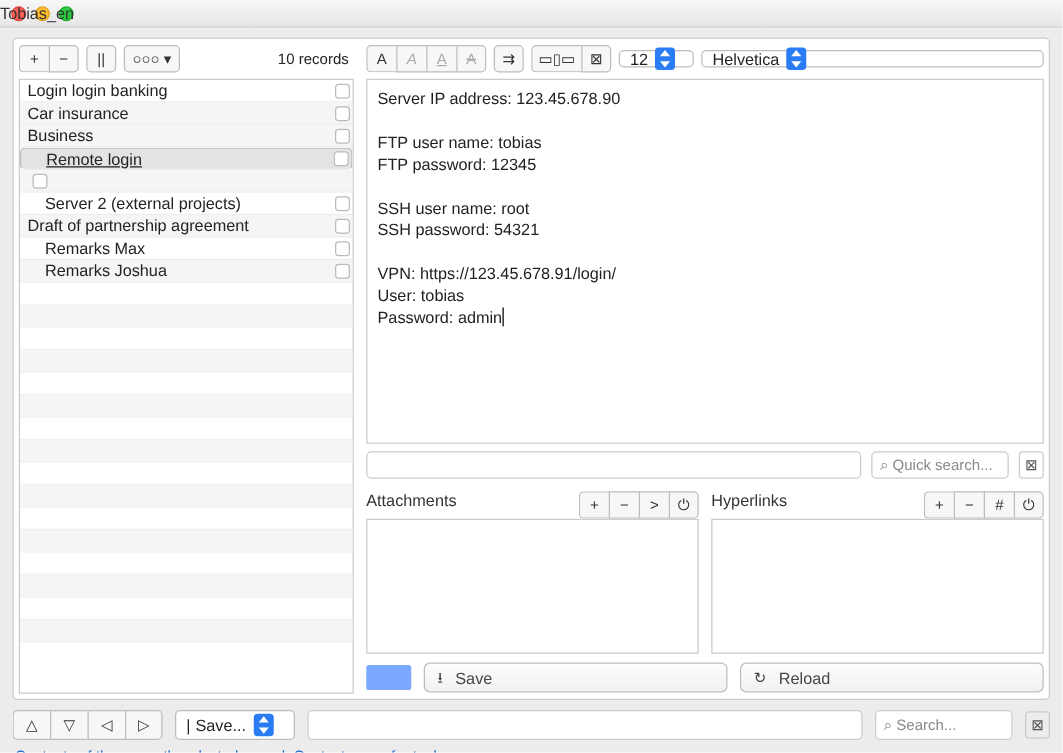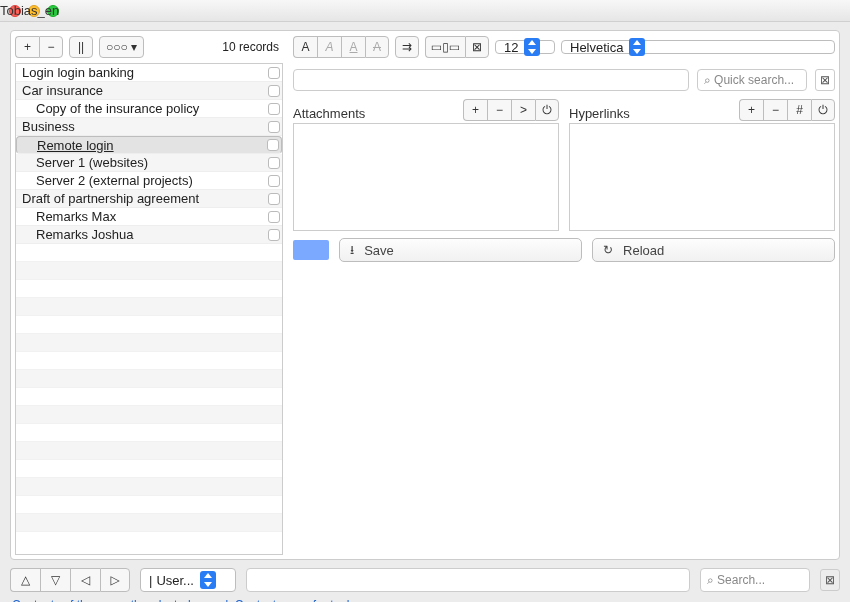--- a/index.html
+++ b/index.html
@@ -88,21 +88,21 @@
   .caret { border-right:1px solid #000; animation: blink 1s step-start infinite; }
   @keyframes blink { 50% { border-color:transparent; } }
 
   .searchrow { display:flex; gap:8px; margin-top:6px; height:24px; }
   .input { border:1px solid #ccc; border-radius:4px; background:#fff; height:22px; display:flex; align-items:center; padding:0 6px; color:#888; font-size:12px; }
   .input.grow { flex:1; }
   .tinyx { width:20px; height:22px; border:1px solid #ccc; border-radius:3px; display:flex; align-items:center; justify-content:center; font-size:11px; color:#555;}
 
   .panels { display:flex; gap:10px; margin-top:8px; height:130px; }
   .panel { flex:1; display:flex; flex-direction:column; }
-  .panel-head { display:flex; align-items:flex-end; height:20px; }
+  .panel-head { display:flex; align-items:flex-start; height:20px; }
   .panel-title { font-size:13px; color:#333; }
   .panel-body { border:1px solid #ccc; background:#fff; flex:1; margin-top:2px; }
   .panel-head .segset { margin-left:auto; }
 
   .saverow { display:flex; gap:10px; margin-top:6px; height:26px; align-items:center; }
   .colorbox { width:36px; height:20px; background:#7aa9ff; border-radius:2px; }
   .widebtn { flex:1; height:24px; border:1px solid #bdbdbd; border-radius:5px; background:linear-gradient(#fdfdfd,#f1f1f1); display:flex; align-items:center; padding:0 10px; gap:10px; font-size:13px; color:#444; }
 
   .footer {
     display:flex; align-items:center; gap:10px; margin:0 10px; height:28px;
@@ -147,34 +147,29 @@
       </div>
       <div class="listwrap" id="records-list">
           <div class="row">
             <span class="lbl">Login login banking</span>
             <span class="chk"></span>
           </div>
           <div class="row alt">
             <span class="lbl">Car insurance</span>
             <span class="chk"></span>
           </div>
-          <div class="row indent">
-            <span class="lbl">Copy of the insurance policy</span>
-            <span class="chk"></span>
-          </div>
           <div class="row alt">
             <span class="lbl">Business</span>
             <span class="chk"></span>
           </div>
           <div class="row sel indent">
             <span class="lbl">Remote login</span>
             <span class="chk"></span>
           </div>
           <div class="row alt indent">
-            <span class="lbl">Server 1 (websites)</span>
             <span class="chk"></span>
           </div>
           <div class="row indent">
             <span class="lbl">Server 2 (external projects)</span>
             <span class="chk"></span>
           </div>
           <div class="row alt">
             <span class="lbl">Draft of partnership agreement</span>
             <span class="chk"></span>
           </div>
@@ -235,20 +230,31 @@
         <div class="sel" style="width:60px">
           <span>12</span>
           <span class="end"></span>
         </div>
         <div class="sel" style="flex:1">
           <span>Helvetica</span>
           <span class="end"></span>
         </div>
       </div>
 
+      <div class="editor"><span id="editor-text">Server IP address: 123.45.678.90
+
+FTP user name: tobias
+FTP password: 12345
+
+SSH user name: root
+SSH password: 54321
+
+VPN: https://123.45.678.91/login/
+User: tobias
+Password: admin</span><span class="caret"></span></div>
 
       <div class="searchrow">
         <div class="input grow"></div>
         <div class="input" style="width:110px">
           <span class="icon">⌕</span>&nbsp;
           <span>Quick search...</span>
         </div>
         <div class="tinyx">
             <span class="icon">⊠</span>
           </div>
@@ -322,21 +328,21 @@
       </div>
     <div class="btn">
         <span class="icon">◁</span>
       </div>
     <div class="btn">
         <span class="icon">▷</span>
       </div>
   </div>
   <div class="sel">
     <span style="margin-right:4px">|</span>
-    <span>User...</span>
+    <span>Save...</span>
     <span class="end"></span>
   </div>
   <div class="input grow"></div>
   <div class="input" style="width:110px">
     <span class="icon">⌕</span>&nbsp;
     <span>Search...</span>
   </div>
   <div class="tinyx">
       <span class="icon">⊠</span>
     </div>

